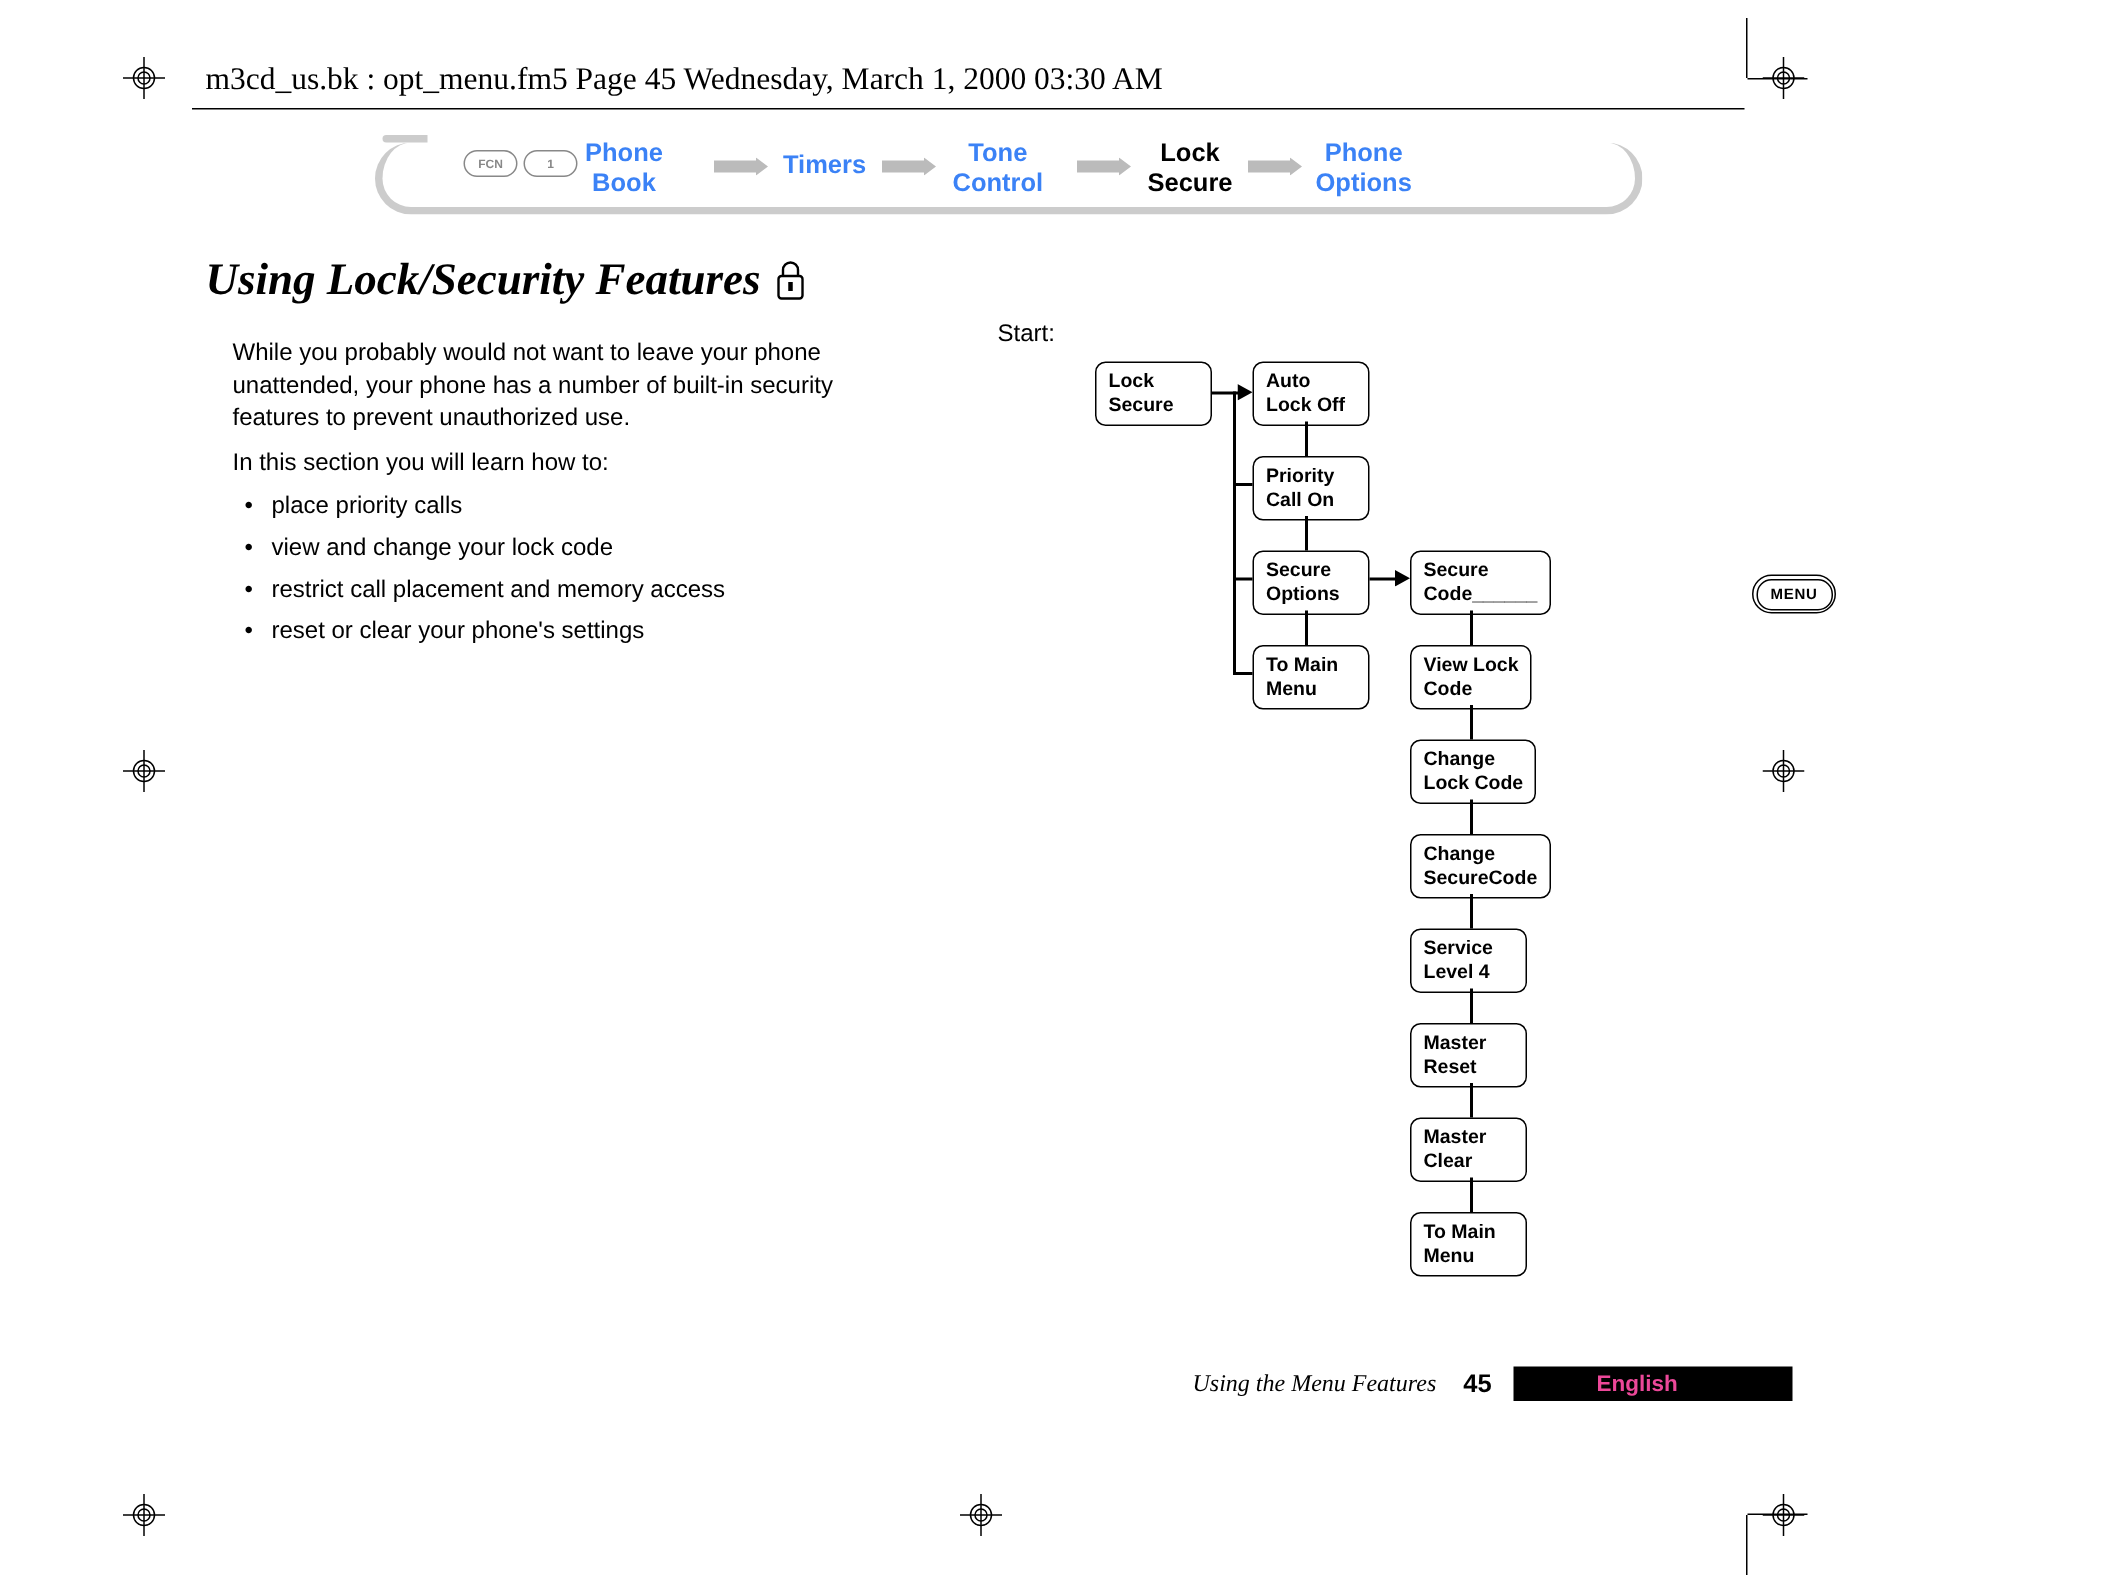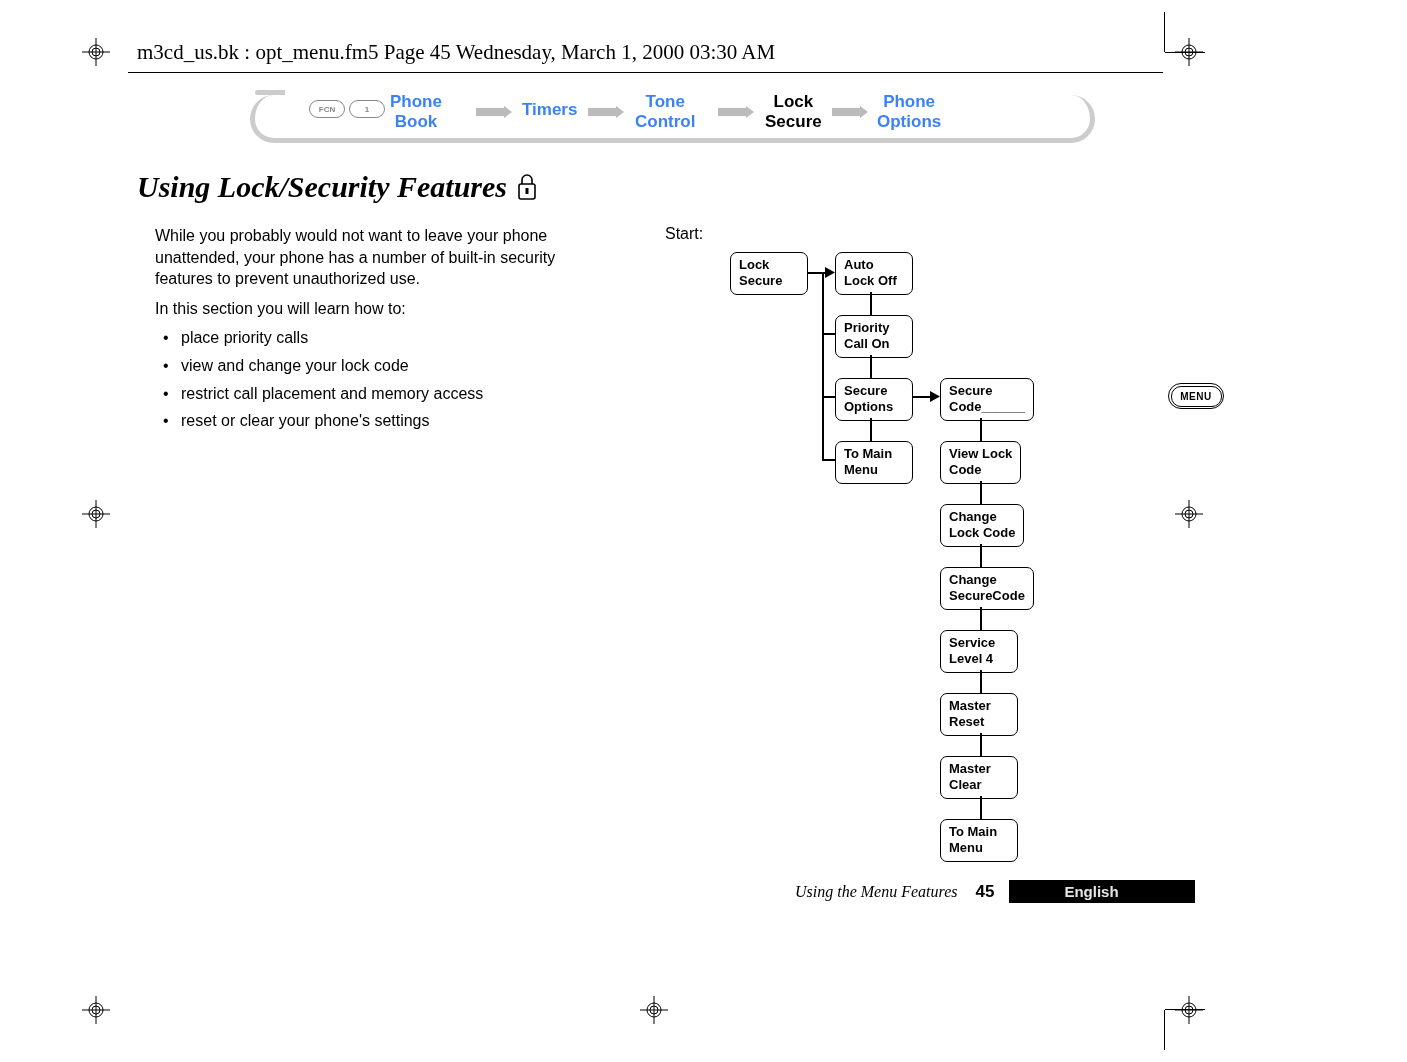--- a/index.html
+++ b/index.html
@@ -160,21 +160,21 @@
     .body-left li::before {
       content: "•";
       position: absolute;
       left: 0;
     }
     
     
     .diagram {
       position: absolute;
       left: 665px;
-      top: 225px;
+      top: 214px;
       width: 420px;
     }
     .start-label {
       font-size: 16px;
     }
     .diag-box {
       position: absolute;
       border: 1.5px solid #000;
       border-radius: 7px;
       padding: 4px 8px;
@@ -189,38 +189,38 @@
       background: #000;
     }
     .diag-arrow {
       position: absolute;
     }
     
     
     .footer {
       position: absolute;
       left: 795px;
-      top: 880px;
+      top: 911px;
       width: 400px;
       display: flex;
       align-items: center;
     }
     .footer-title {
       font-family: Georgia, 'Times New Roman', serif;
       font-style: italic;
       font-size: 16px;
     }
     .footer-page {
       font-weight: bold;
       font-size: 17px;
       margin-left: 18px;
     }
     .footer-lang {
       background: #000;
-      color: #e5e5e5;
+      color: #ec4899;
       font-weight: bold;
       font-size: 15px;
       padding: 3px 40px 3px 55px;
       margin-left: 15px;
       flex: 1;
       text-align: left;
     }
     
     
     .menu-btn {

